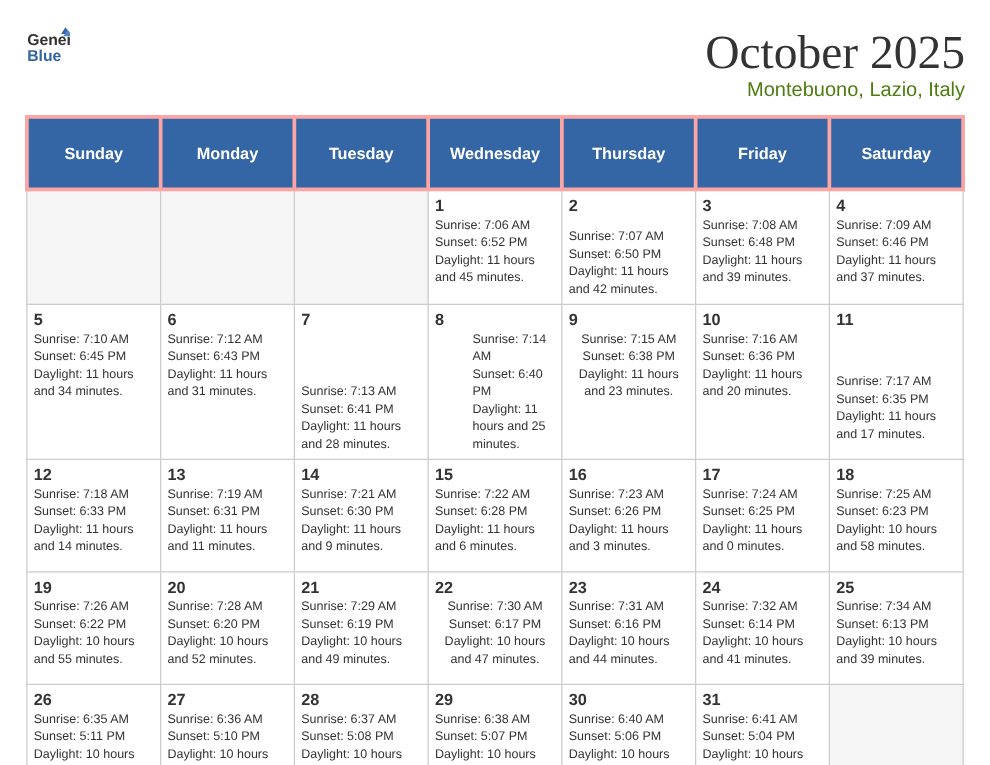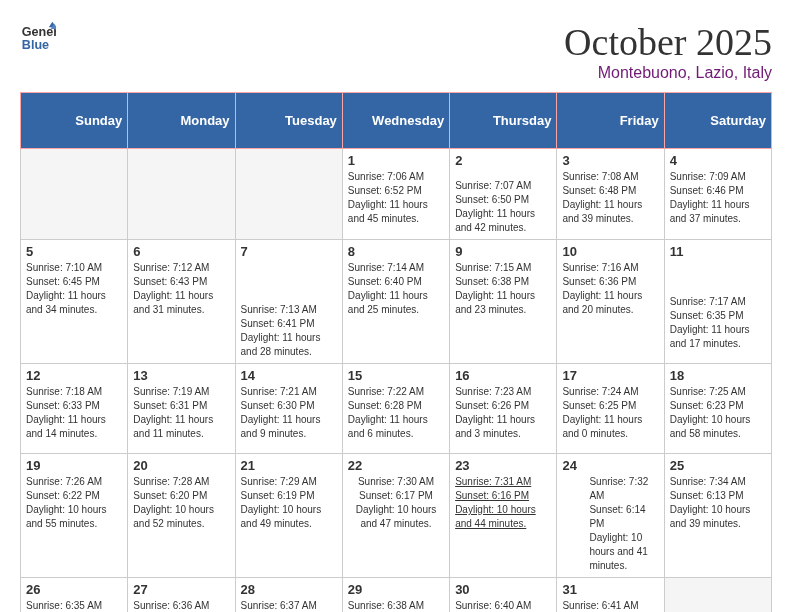--- a/index.html
+++ b/index.html
@@ -29,35 +29,35 @@
       text-align: right;
     }
     .month-title {
       font-size: 38px;
       font-weight: normal;
       color: #333;
       font-family: Liberation Serif, serif;
     }
     .subtitle {
       font-size: 16px;
-      color: #701a75;
+      color: #4d7c0f;
     }
     table {
       width: 100%;
       border-collapse: collapse;
       table-layout: fixed;
     }
     th {
       background-color: #3465a4;
       color: #fff;
       font-size: 13px;
       font-weight: bold;
-      text-align: right;
+      text-align: center;
       padding: 20px 5px;
-      border: 1px solid #fca5a5;
+      border: 3px solid #fca5a5;
     }
     td {
       border: 1px solid #ccc;
       vertical-align: top;
       padding: 4px 5px;
       font-size: 10.5px;
       color: #333;
       height: 90px;
       background: #fff;
     }
@@ -153,27 +153,27 @@
 Daylight: 11 hours and 31 minutes.</div>
         </td>
         <td>
           <div class="day-num">7</div>
           <div class="day-info" style="white-space: pre-line; margin-top: 44px;">Sunrise: 7:13 AM
 Sunset: 6:41 PM
 Daylight: 11 hours and 28 minutes.</div>
         </td>
         <td>
           <div class="day-num">8</div>
-          <div class="day-info" style="white-space: pre-line;">Sunrise: 7:14 AM
+          <div class="day-info" style="white-space: pre-line; margin-left: 30px;">Sunrise: 7:14 AM
 Sunset: 6:40 PM
 Daylight: 11 hours and 25 minutes.</div>
         </td>
         <td>
           <div class="day-num">9</div>
-          <div class="day-info" style="white-space: pre-line;">Sunrise: 7:15 AM
+          <div class="day-info" style="white-space: pre-line; text-align: center;">Sunrise: 7:15 AM
 Sunset: 6:38 PM
 Daylight: 11 hours and 23 minutes.</div>
         </td>
         <td>
           <div class="day-num">10</div>
           <div class="day-info" style="white-space: pre-line;">Sunrise: 7:16 AM
 Sunset: 6:36 PM
 Daylight: 11 hours and 20 minutes.</div>
         </td>
         <td>
@@ -247,27 +247,27 @@
 Daylight: 10 hours and 49 minutes.</div>
         </td>
         <td>
           <div class="day-num">22</div>
           <div class="day-info" style="white-space: pre-line; text-align: center;">Sunrise: 7:30 AM
 Sunset: 6:17 PM
 Daylight: 10 hours and 47 minutes.</div>
         </td>
         <td>
           <div class="day-num">23</div>
-          <div class="day-info" style="white-space: pre-line; text-decoration: underline;">Sunrise: 7:31 AM
+          <div class="day-info" style="white-space: pre-line;">Sunrise: 7:31 AM
 Sunset: 6:16 PM
 Daylight: 10 hours and 44 minutes.</div>
         </td>
         <td>
           <div class="day-num">24</div>
-          <div class="day-info" style="white-space: pre-line; margin-left: 27px;">Sunrise: 7:32 AM
+          <div class="day-info" style="white-space: pre-line;">Sunrise: 7:32 AM
 Sunset: 6:14 PM
 Daylight: 10 hours and 41 minutes.</div>
         </td>
         <td>
           <div class="day-num">25</div>
           <div class="day-info" style="white-space: pre-line;">Sunrise: 7:34 AM
 Sunset: 6:13 PM
 Daylight: 10 hours and 39 minutes.</div>
         </td>
       </tr>

